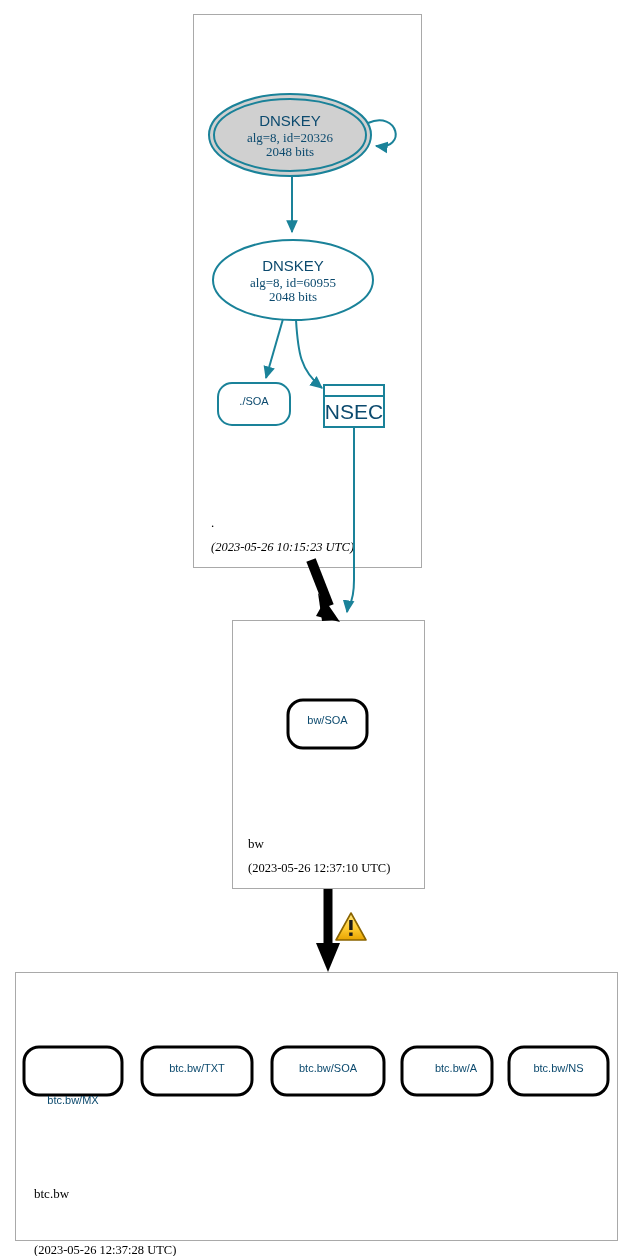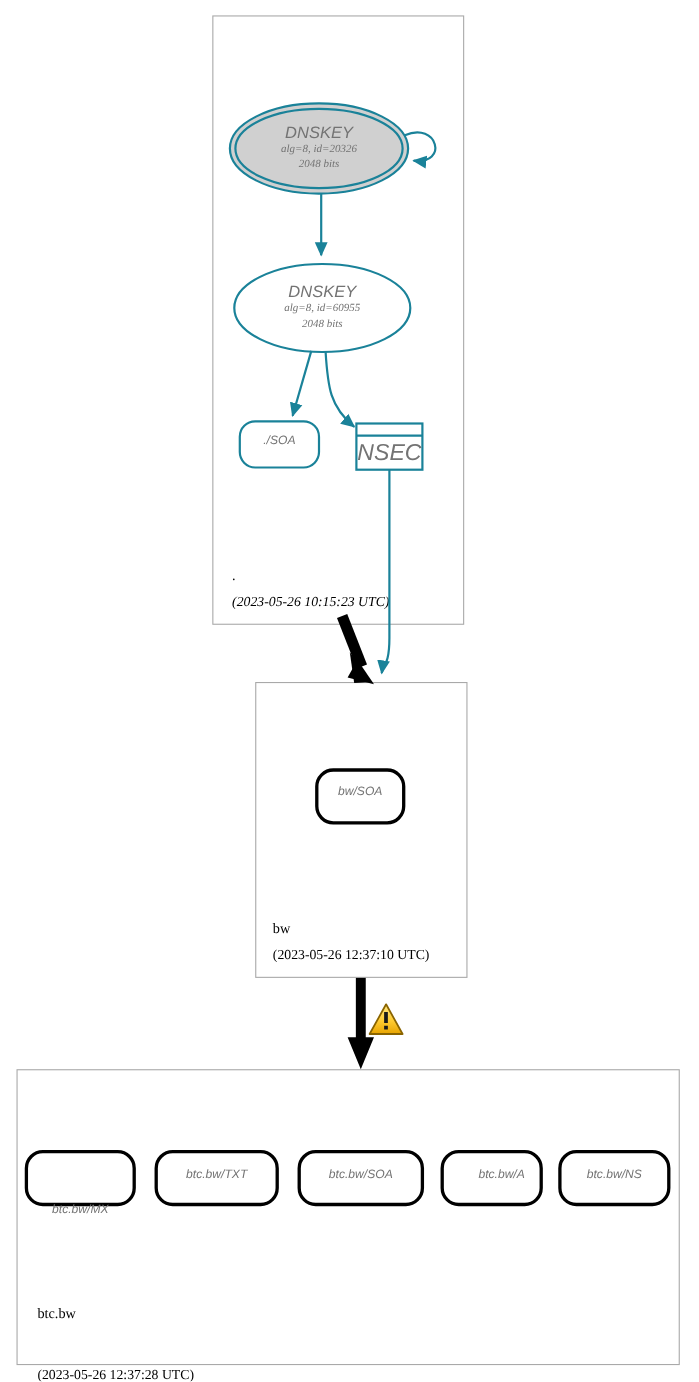--- a/index.html
+++ b/index.html
@@ -41,27 +41,26 @@
     font-size: 13px;
   }
   .zone-time {
     font-size: 12.5px;
   }
   
   .node-text {
     position: absolute;
     text-align: center;
     white-space: nowrap;
-    color: #737373;
+    color: #0c4a6e;
     font-family: "Liberation Sans", sans-serif;
     pointer-events: none;
-    font-style: italic;
   }
   .t-title   { font-size: 15px; }
-  .t-sub     { font-size: 10px; font-family: "Liberation Serif", serif; }
+  .t-sub     { font-size: 13px; font-family: "Liberation Serif", serif; }
   .t-rr      { font-size: 11px; }
   .t-nsec    { font-size: 21px; }
 </style>
 </head>
 <body>
 
 <div id="canvas">
 
   <div class="zone-box" style="left:193px; top:14px; width:229px; height:554px;"></div>
   <div class="zone-label zone-name" style="left:211px; top:515px;">.</div>

